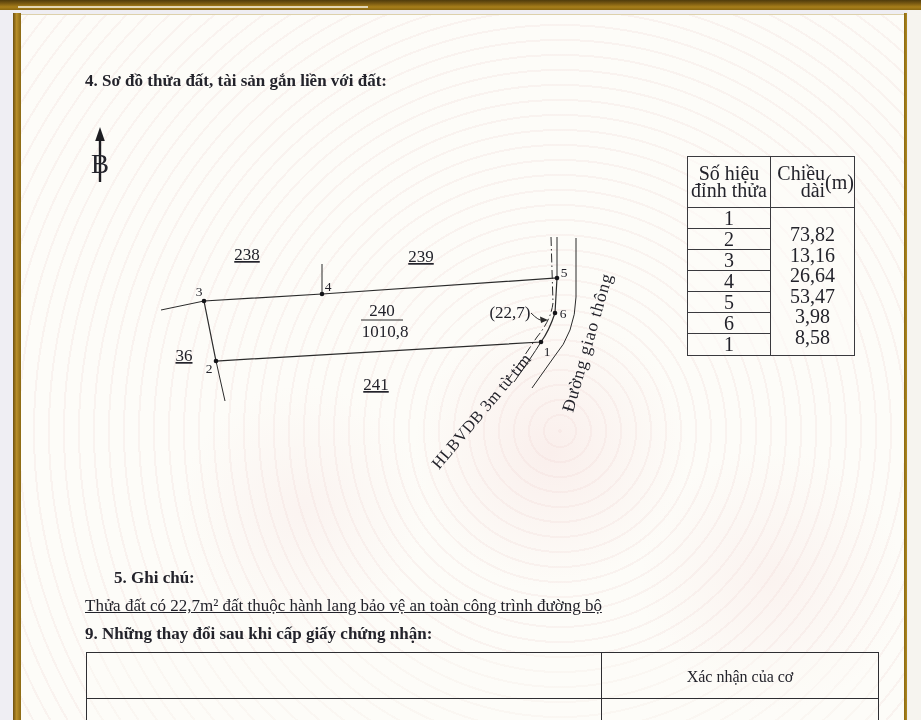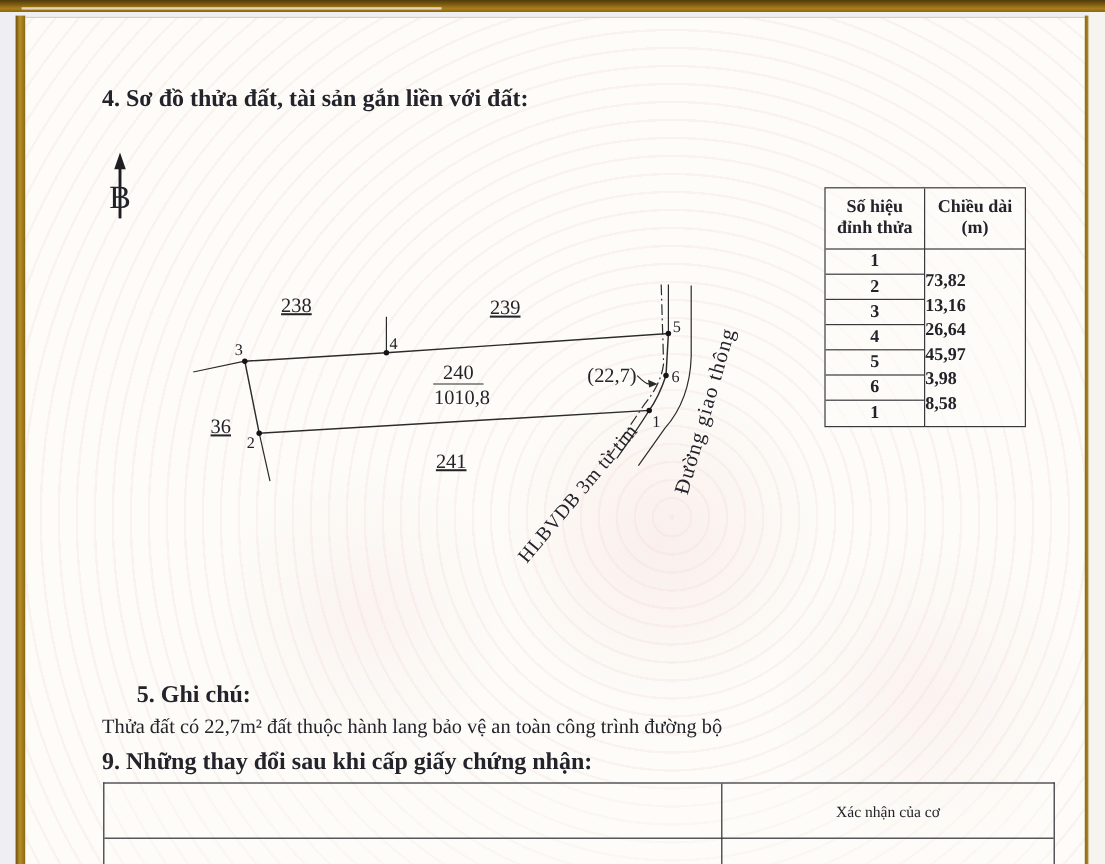--- a/index.html
+++ b/index.html
@@ -22,44 +22,44 @@
   .page{position:absolute;left:21px;top:14px;width:883px;height:706px;
     background-color:#fdfcf8;
     border-top:1px solid #ddd1ab;
     background-image:
       radial-gradient(circle at 60% 62%, rgba(243,208,208,0.30), rgba(243,208,208,0) 20%),
       radial-gradient(circle at 32% 70%, rgba(243,213,213,0.22), rgba(243,213,213,0) 16%),
       radial-gradient(circle at 85% 80%, rgba(243,210,210,0.22), rgba(243,210,210,0) 14%),
       repeating-radial-gradient(circle at 539px 416px, rgba(214,150,150,0.09) 0 2px, rgba(255,255,255,0) 2px 15px);
   }
   
-  .sec-title{position:absolute;font-size:20px;font-weight:bold;white-space:nowrap;}
+  .sec-title{position:absolute;font-size:17px;font-weight:bold;white-space:nowrap;}
   .title4{left:85px;top:71px;}
   .title5{left:85px;top:568px;margin-left:29px;}
-  .note5{position:absolute;left:85px;top:596px;font-size:17px;white-space:nowrap;}
+  .note5{position:absolute;left:85px;top:596px;font-size:17px;white-space:nowrap;text-decoration:underline;}
   .title6{left:85px;top:624px;}
   
   .vtable{position:absolute;left:687px;top:156px;width:166px;height:198px;
-    border:1.3px solid #3a3a3e;font-size:15px;line-height:17px;background:rgba(253,252,248,.6);font-weight:bold;}
+    border:1.3px solid #3a3a3e;font-size:20px;line-height:17px;background:rgba(253,252,248,.6);}
   .vt-col-div{position:absolute;left:82px;top:0;bottom:0;border-left:1px solid #3a3a3e;}
   .vt-head-div{position:absolute;top:50px;left:0;right:0;border-top:1px solid #3a3a3e;}
   .vt-h1{position:absolute;left:0;width:82px;top:0;height:50px;display:flex;flex-direction:column;justify-content:center;align-items:center;text-align:center;}
-  .vt-h2{position:absolute;left:83px;right:0;top:0;height:50px;display:flex;flex-direction:column;justify-content:center;align-items:center;text-align:center;}
+  .vt-h2{position:absolute;left:83px;right:0;top:0;height:50px;display:flex;flex-direction:row;justify-content:center;align-items:center;text-align:right;}
   .vt-rows{position:absolute;left:0;width:82px;top:51px;bottom:0;}
   .vt-row{height:20px;line-height:20px;text-align:center;border-bottom:1px solid #3a3a3e;}
   .vt-row:last-child{border-bottom:none;height:21px;}
-  .vt-values{position:absolute;left:83px;right:0;top:51px;bottom:0;padding-top:16px;line-height:20.5px;}
+  .vt-values{position:absolute;left:83px;right:0;top:51px;bottom:0;text-align:center;padding-top:16px;line-height:20.5px;}
   .vt-values span{display:block;}
   
   .ctable{position:absolute;left:86px;top:652px;width:791px;height:75px;
     border:1.4px solid #2e2e32;border-bottom:none;background:rgba(253,252,248,.4);}
   .ct-col-div{position:absolute;left:514px;top:0;bottom:0;border-left:1px solid #2e2e32;}
   .ct-head-div{position:absolute;top:45px;left:0;right:0;border-top:1px solid #2e2e32;}
   .ct-h1{position:absolute;left:0;width:514px;top:0;height:45px;line-height:45px;text-align:center;font-size:17px;}
-  .ct-h2{position:absolute;left:515px;right:0;top:2px;height:43px;display:flex;flex-direction:row;justify-content:center;align-items:center;font-size:13px;line-height:20px;text-align:left;}
+  .ct-h2{position:absolute;left:515px;right:0;top:2px;height:43px;display:flex;flex-direction:row;justify-content:center;align-items:center;font-size:16px;line-height:20px;text-align:left;}
   
   .diagram-svg{position:absolute;left:0;top:0;width:921px;height:720px;pointer-events:none;}
   .diagram-svg text{font-family:"Liberation Serif","DejaVu Serif",serif;fill:#23232b;}
   .u{text-decoration:underline;}
 </style>
 </head>
 <body>
 
 <div id="stage">
 
@@ -146,21 +146,21 @@
       <div class="vt-row">3</div>
       <div class="vt-row">4</div>
       <div class="vt-row">5</div>
       <div class="vt-row">6</div>
       <div class="vt-row">1</div>
     </div>
     <div class="vt-values">
       <span>73,82</span>
       <span>13,16</span>
       <span>26,64</span>
-      <span>45,97</span>
+      <span>53,47</span>
       <span>3,98</span>
       <span>8,58</span>
     </div>
   </div>
 
   <div class="sec-title title5">5. Ghi chú:</div>
   <div class="note5">Thửa đất có 22,7m² đất thuộc hành lang bảo vệ an toàn công trình đường bộ</div>
   <div class="sec-title title6">9. Những thay đổi sau khi cấp giấy chứng nhận:</div>
 
   <div class="ctable">

